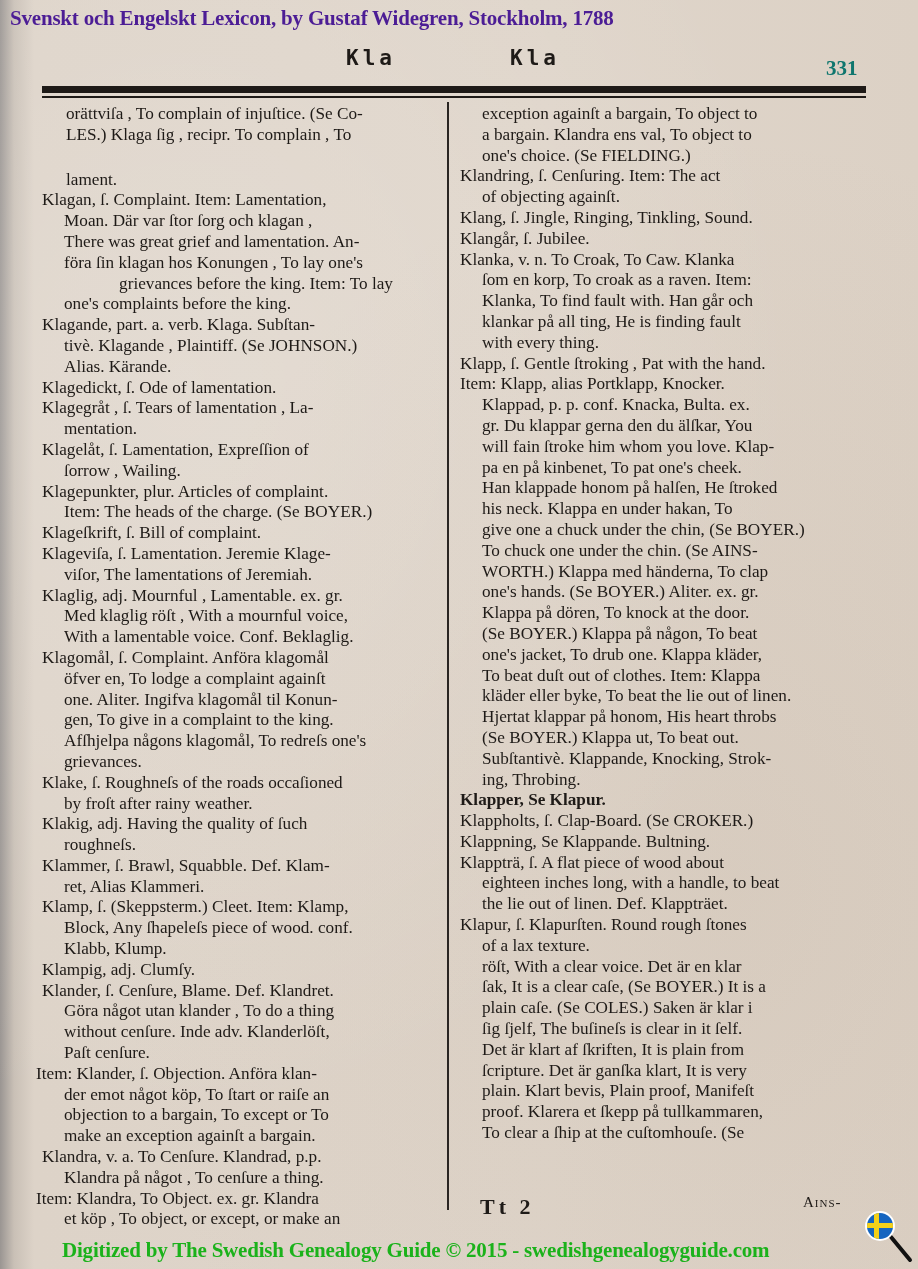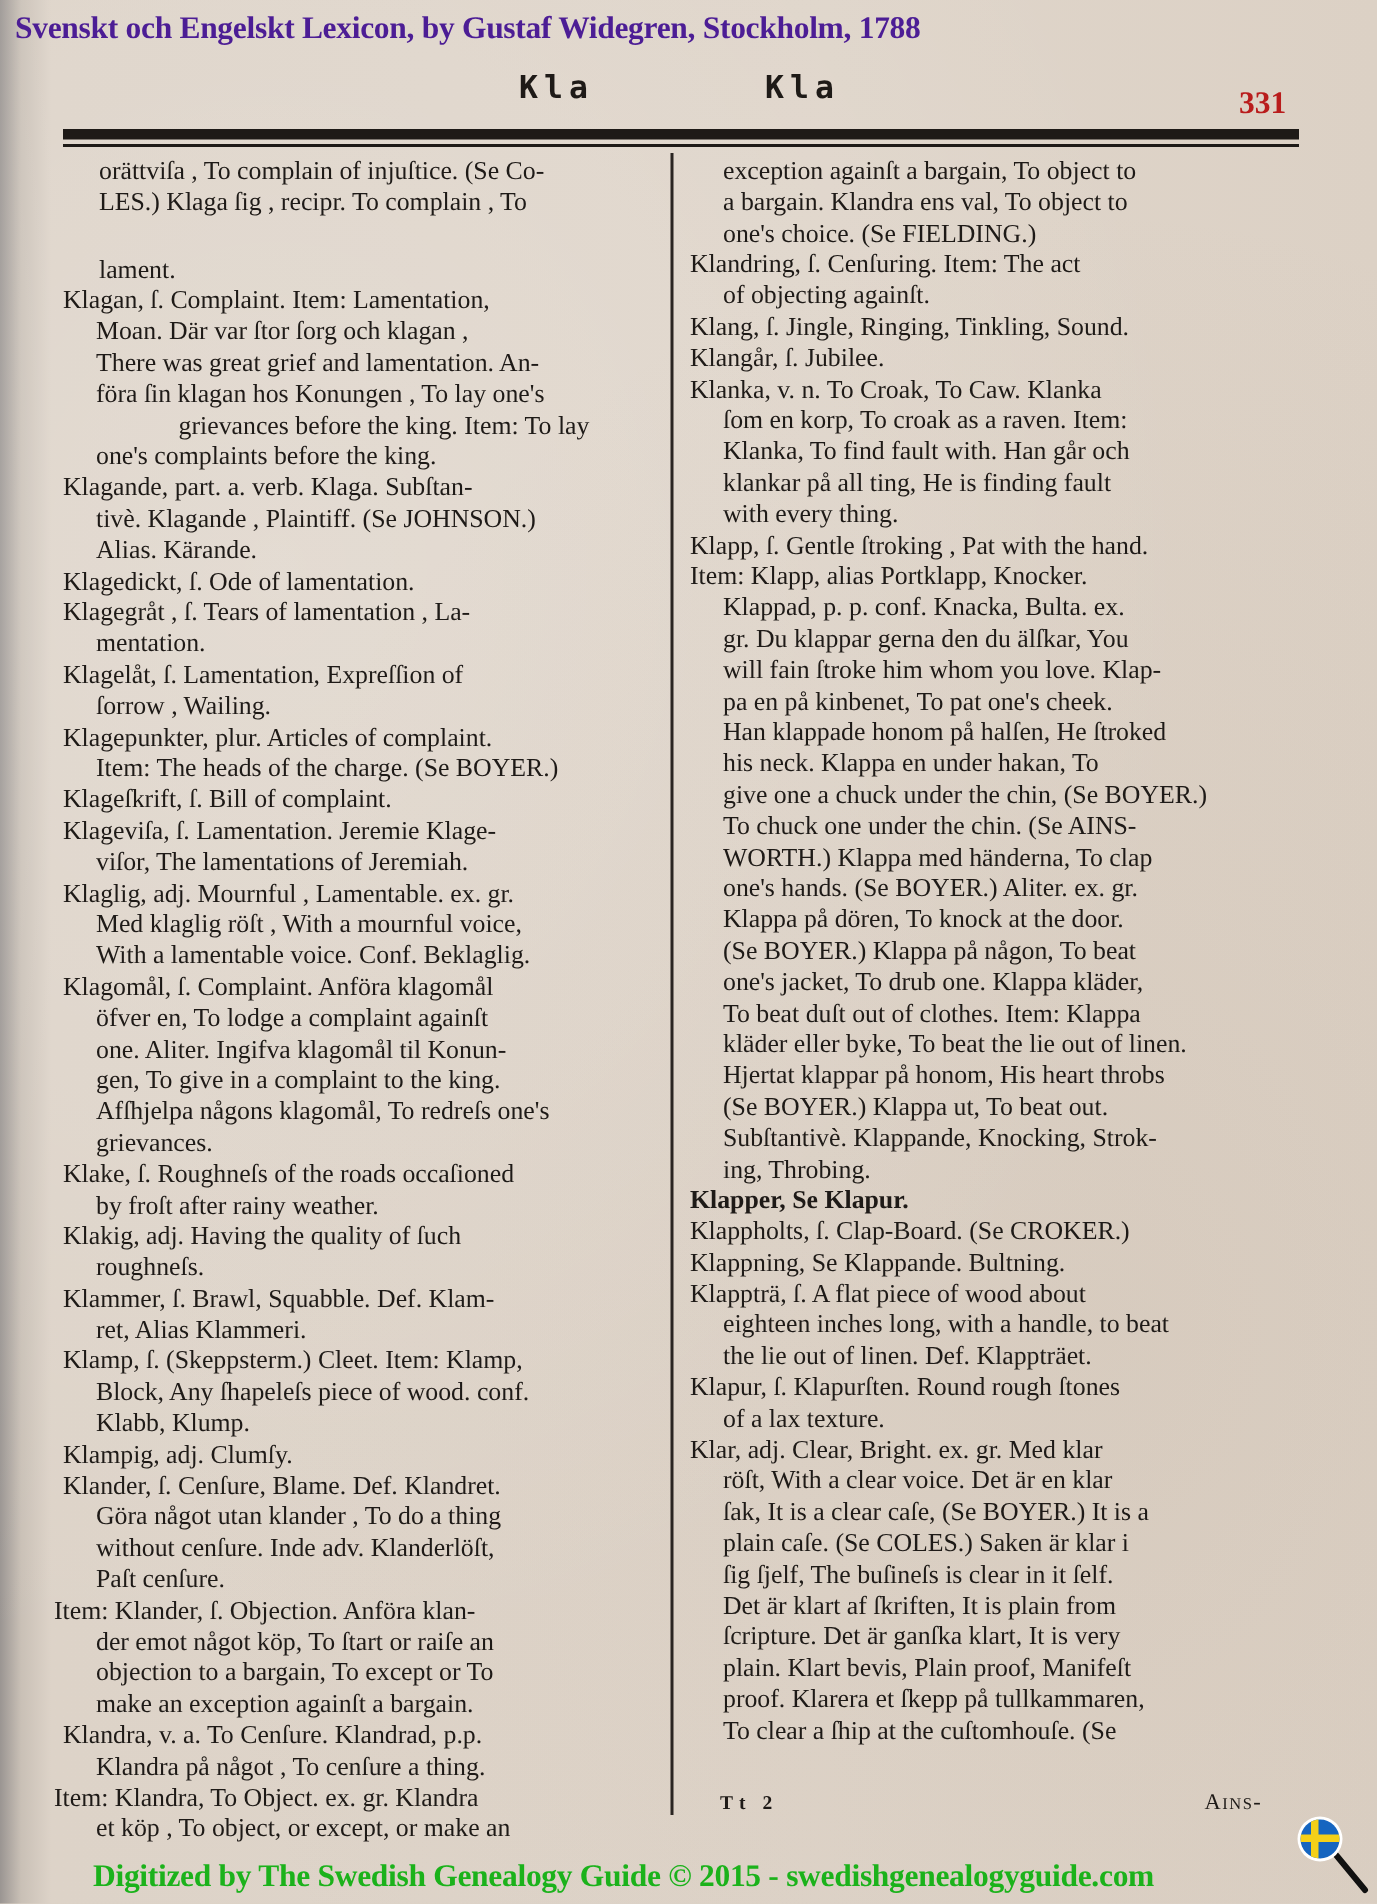--- a/index.html
+++ b/index.html
@@ -25,38 +25,38 @@
   }
   .logo-icon { position: absolute; left: 862px; top: 1208px; width: 52px; height: 56px; }
   .running-head {
     position: absolute; top: 46px; font-family: "DejaVu Sans Mono", monospace;
     font-weight: bold; font-size: 21px; letter-spacing: 4px; color: #1e1a17;
   }
   .rh-left { left: 346px; }
   .rh-right { left: 510px; }
   .page-number {
     position: absolute; left: 826px; top: 56px; font-family: "Liberation Serif", serif;
-    font-weight: bold; font-size: 21px; color: #b91c1c;
+    font-weight: bold; font-size: 21px; color: #0f766e;
   }
   .rule-thick { position: absolute; left: 42px; top: 86px; width: 824px; height: 7px; background: #1e1a17; }
   .rule-thin { position: absolute; left: 42px; top: 96px; width: 824px; height: 2px; background: #1e1a17; }
   .col-divider { position: absolute; left: 447px; top: 102px; width: 2px; height: 1108px; background: #2a2522; }
   .col {
     position: absolute; top: 104px;
     font-family: "Liberation Serif", serif; font-size: 17.2px; line-height: 20.8px;
   }
   .col-left { left: 36px; width: 412px; }
   .col-right { left: 454px; width: 414px; }
   .line { white-space: nowrap; height: 20.8px; overflow: visible; }
   .line.hw { padding-left: 6px; }
   .line.ind { padding-left: 28px; }
   .line.ind2 { padding-left: 30px; }
   .footer-sig {
     position: absolute; left: 480px; top: 1194px;
-    font-family: "Liberation Serif", serif; font-weight: bold; font-size: 13px; letter-spacing: 4px;
+    font-family: "Liberation Serif", serif; font-weight: bold; font-size: 22px; letter-spacing: 4px;
   }
   .catchword {
     position: absolute; left: 803px; top: 1194px;
     font-family: "Liberation Serif", serif; font-size: 15px; font-variant: small-caps; letter-spacing: 1px;
   }
 </style>
 </head>
 <body>
 
 <div class="banner-top">Svenskt och Engelskt Lexicon, by Gustaf Widegren, Stockholm, 1788</div>
@@ -159,21 +159,20 @@
     <div class="line ind" style="display: block;">Subſtantivè. Klappande, Knocking, Strok-</div>
     <div class="line ind" style="display: block;">ing, Throbing.</div>
     <div class="line hw" style="display: block; font-weight: bold;">Klapper, Se Klapur.</div>
     <div class="line hw" style="display: block;">Klappholts, ſ. Clap-Board. (Se CROKER.)</div>
     <div class="line hw" style="display: block;">Klappning, Se Klappande. Bultning.</div>
     <div class="line hw" style="display: block;">Klappträ, ſ. A flat piece of wood about</div>
     <div class="line ind" style="display: block;">eighteen inches long, with a handle, to beat</div>
     <div class="line ind" style="display: block;">the lie out of linen. Def. Klappträet.</div>
     <div class="line hw" style="display: block;">Klapur, ſ. Klapurſten. Round rough ſtones</div>
     <div class="line ind" style="display: block;">of a lax texture.</div>
-    <div class="line hw" style="display: block;">Klar, adj. Clear, Bright. ex. gr. Med klar</div>
     <div class="line ind" style="display: block;">röſt, With a clear voice. Det är en klar</div>
     <div class="line ind" style="display: block;">ſak, It is a clear caſe, (Se BOYER.) It is a</div>
     <div class="line ind" style="display: block;">plain caſe. (Se COLES.) Saken är klar i</div>
     <div class="line ind" style="display: block;">ſig ſjelf, The buſineſs is clear in it ſelf.</div>
     <div class="line ind" style="display: block;">Det är klart af ſkriften, It is plain from</div>
     <div class="line ind" style="display: block;">ſcripture. Det är ganſka klart, It is very</div>
     <div class="line ind" style="display: block;">plain. Klart bevis, Plain proof, Manifeſt</div>
     <div class="line ind" style="display: block;">proof. Klarera et ſkepp på tullkammaren,</div>
     <div class="line ind" style="display: block;">To clear a ſhip at the cuſtomhouſe. (Se</div>
   </div>

